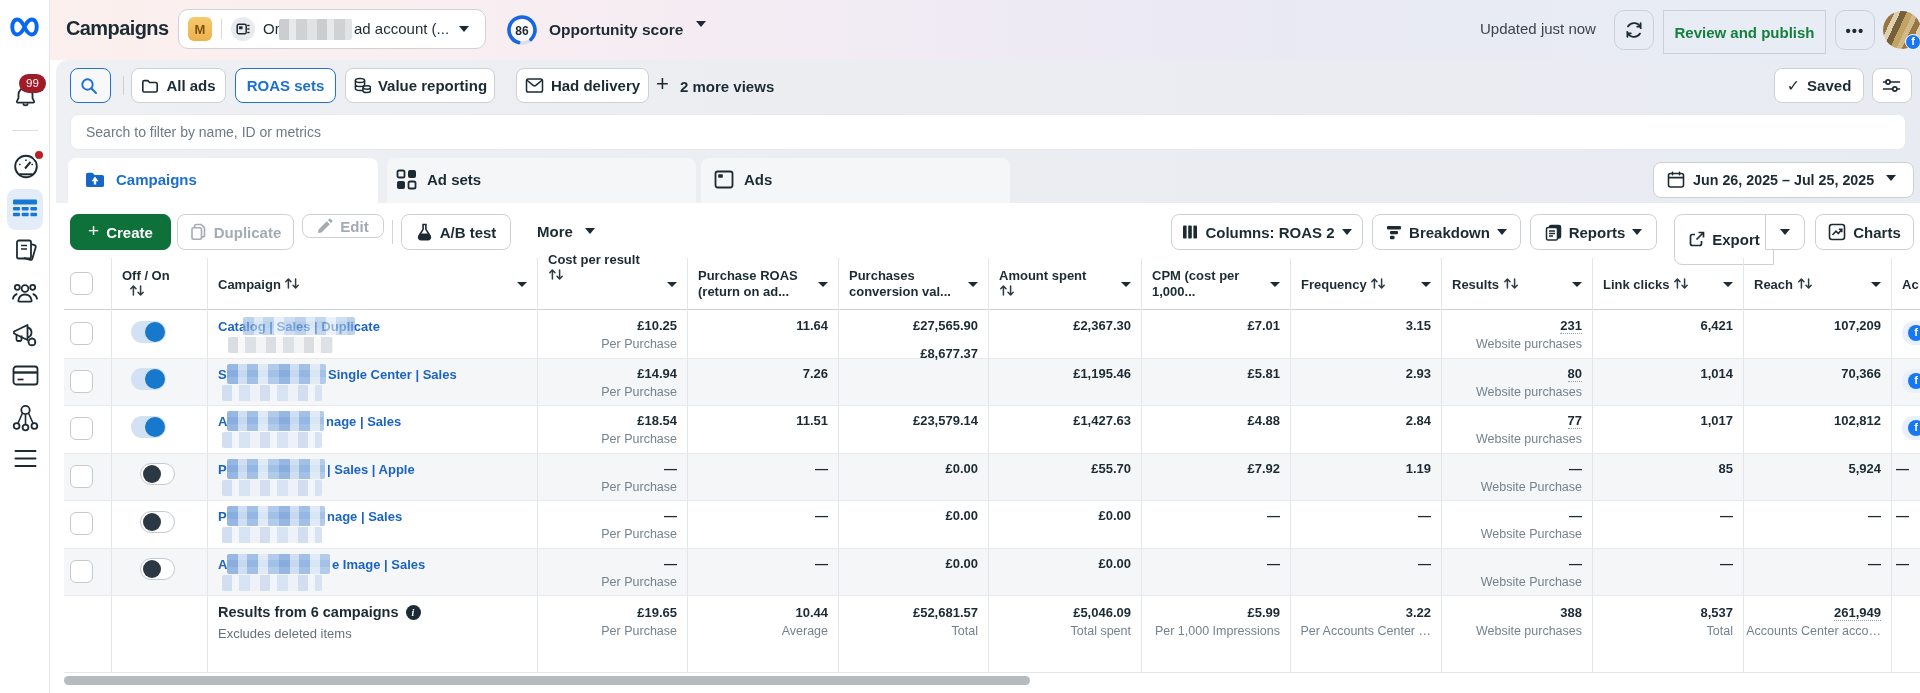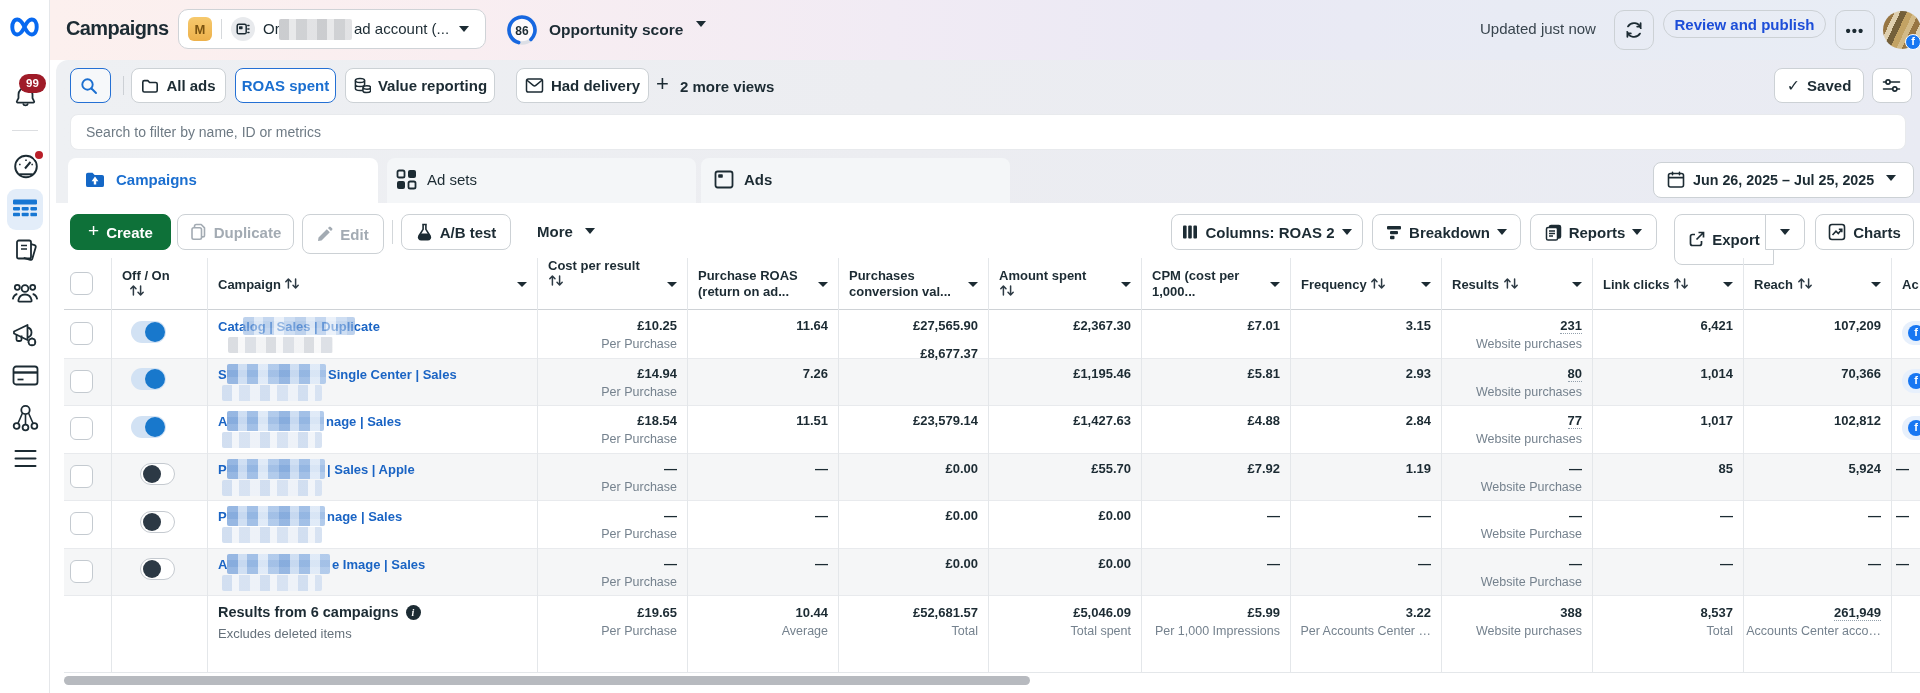--- a/index.html
+++ b/index.html
@@ -48,35 +48,35 @@
     <text x="16" y="20.5" text-anchor="middle" font-size="12" font-weight="bold" fill="#1c2b33" font-family="Liberation Sans">86</text>
   </svg>
 <div class="a" style="left:549px;top:21px;font-size:15.5px;font-weight:600;display:flex;align-items:flex-start;gap:13px">Opportunity score<span class="caret"></span></div>
 <div class="a" style="left:1480px;top:20px;font-size:15px;color:#39454e">Updated just now</div>
 <div class="btn" style="left:1614px;top:10px;width:40px;height:40px;background:transparent;border-radius:10px"></div>
 <svg class="a" style="left:1624px;top:20px" width="20" height="20" viewBox="0 0 20 20" fill="none" stroke="#1c2b33" stroke-width="1.7" stroke-linecap="round" stroke-linejoin="round">
     <path d="M16.8 8.2A7.1 7.1 0 0 0 4 6.4M3.2 11.8A7.1 7.1 0 0 0 16 13.6" stroke-width="1.8"></path>
     <path d="M16.6 3.2v3.4h-3.4" stroke-width="1.8"></path>
     <path d="M3.4 16.8v-3.4h3.4" stroke-width="1.8"></path>
   </svg>
-<div class="btn" style="left:1663px;top:10px;width:163px;height:28px;background:transparent;border-radius:16px;color:#1d4ed8;font-weight:600">Review and publish</div>
+<div class="btn" style="left:1663px;top:10px;width:163px;height:44px;background:transparent;border-radius:0;color:#15803d;font-weight:600">Review and publish</div>
 <div class="btn" style="left:1835px;top:10px;width:40px;height:40px;background:transparent;border-radius:10px;letter-spacing:1px;font-size:15px">•••</div>
 <div class="a" style="left:1883px;top:11px;width:38px;height:38px;border-radius:50%;overflow:hidden;background:repeating-linear-gradient(115deg,#d2ba88 0 5px,#977643 5px 11px,#decfae 11px 16px,#74603a 16px 22px,#c3a364 22px 28px);filter:blur(.4px)"></div>
 <div class="a" style="left:1905px;top:34px;width:16px;height:16px;border-radius:50%;background:#1877f2;border:1.5px solid #fff;color:#fff;font-size:11px;font-weight:700;text-align:center;line-height:13px">f</div>
 <div class="a" style="left:56px;top:60px;width:1864px;height:143px;background:linear-gradient(90deg,#eef0f3 0%,#ecedf1 45%,#e9ebf3 100%);border-radius:12px 0 0 0"></div>
 <div class="btn" style="left:70px;top:68px;width:41px;height:35px;border-color:#2470d4;background:#f6f8fa"></div>
 <svg class="a" style="left:80px;top:77px" width="18" height="18" viewBox="0 0 18 18" fill="none" stroke="#1b6fd0" stroke-width="1.9" stroke-linecap="round">
     <circle cx="7.5" cy="7.5" r="5.2"></circle>
     <path d="M11.5 11.5 16 16"></path>
   </svg>
 <div class="a" style="left:123px;top:76px;width:1px;height:19px;background:#ccd0d5"></div>
 <div class="btn" style="left:131px;top:68px;width:95px;height:35px"><svg width="18" height="18" viewBox="0 0 18 18" fill="none" stroke="#1c2b33" stroke-width="1.6" stroke-linejoin="round">
       <path d="M1.8 5.2q0-1.6 1.6-1.6h3.4l1.8 1.9h6q1.6 0 1.6 1.6v6.3q0 1.6-1.6 1.6H3.4q-1.6 0-1.6-1.6z"></path>
     </svg>All ads</div>
-<div class="btn" style="left:235px;top:68px;width:101px;height:35px;border-color:#2470d4;color:#1b6fd0">ROAS spent</div>
+<div class="btn" style="left:235px;top:68px;width:101px;height:35px;border-color:#2470d4;color:#1b6fd0">ROAS sets</div>
 <div class="btn" style="left:345px;top:68px;width:150px;height:35px"><svg width="18" height="18" viewBox="0 0 18 18" fill="none" stroke="#1c2b33" stroke-width="1.5">
       <ellipse cx="7" cy="3.6" rx="4.6" ry="2"></ellipse>
       <path d="M2.4 3.6v4c0 1.1 2.1 2 4.6 2s4.6-.9 4.6-2v-4M2.4 7.6v4c0 1.1 2.1 2 4.6 2 1 0 2-.15 2.8-.4"></path>
       <path d="M10 10.6c.5 1 2 1.7 3.9 1.7 2.1 0 3.7-.8 3.7-1.8s-1.6-1.8-3.7-1.8c-1.9 0-3.5.7-3.9 1.6zM9.9 10.6v3.2c0 1 1.7 1.8 3.8 1.8s3.9-.8 3.9-1.8v-3.2"></path>
     </svg>Value reporting</div>
 <div class="btn" style="left:516px;top:68px;width:133px;height:35px"><svg width="19" height="17" viewBox="0 0 19 17" fill="none" stroke="#1c2b33" stroke-width="1.5" stroke-linejoin="round">
       <rect x="1.5" y="2" width="16" height="13" rx="1.8"></rect>
       <path d="M2 3.2l6.2 5.2a2 2 0 0 0 2.6 0L17 3.2"></path>
     </svg>Had delivery</div>
 <div class="a" style="left:656px;top:73px;font-size:22px;font-weight:400;line-height:22px;color:#1c2b33">+</div>
@@ -96,41 +96,41 @@
     <path d="M11 7.6l3.4 4.6h-2.2v3.2h-2.4v-3.2H7.6z" fill="#fff"></path>
   </svg>
 <div class="a" style="left:116px;top:171px;font-size:15px;font-weight:700;color:#1b6fd0">Campaigns</div>
 <div class="a" style="left:387px;top:158px;width:309px;height:46px;background:#f4f6f8;border-radius:8px 8px 0 0"></div>
 <svg class="a" style="left:396px;top:169px" width="21" height="21" viewBox="0 0 21 21" fill="none" stroke="#1c2b33" stroke-width="1.7" stroke-linecap="round" stroke-linejoin="round">
     <rect x="1.5" y="1.5" width="7" height="7" rx="1.6" stroke-width="1.8"></rect>
     <rect x="12" y="1" width="8" height="8" rx="2" fill="#1c2b33" stroke="none"></rect>
     <rect x="1" y="12" width="8" height="8" rx="2" fill="#1c2b33" stroke="none"></rect>
     <rect x="12.5" y="12.5" width="7" height="7" rx="1.6" stroke-width="1.8"></rect>
   </svg>
-<div class="a" style="left:427px;top:171px;font-size:15px;font-weight:400">Ad sets</div>
+<div class="a" style="left:427px;top:171px;font-size:15px;font-weight:700">Ad sets</div>
 <div class="a" style="left:701px;top:158px;width:309px;height:46px;background:#f4f6f8;border-radius:8px 8px 0 0"></div>
 <svg class="a" style="left:714px;top:170px" width="20" height="19" viewBox="0 0 20 19" fill="none" stroke="#1c2b33" stroke-width="1.7" stroke-linecap="round" stroke-linejoin="round">
     <rect x="1.5" y="1.5" width="17" height="16" rx="2.2" stroke-width="1.8"></rect>
     <rect x="4.2" y="4.2" width="4.6" height="3.6" rx=".8" fill="#1c2b33" stroke="none"></rect>
   </svg>
 <div class="a" style="left:744px;top:171px;font-size:15px;font-weight:700">Ads</div>
 <div class="btn" style="left:1653px;top:162px;width:261px;height:36px"></div>
 <svg class="a" style="left:1667px;top:171px" width="18" height="18" viewBox="0 0 18 18" fill="none" stroke="#1c2b33" stroke-width="1.7" stroke-linecap="round" stroke-linejoin="round">
     <rect x="1.5" y="2.5" width="15" height="13.5" rx="2" stroke-width="1.6"></rect>
     <path d="M5.5 1.2v2.6M12.5 1.2v2.6M1.8 6.6h14.4" stroke-width="1.6"></path>
   </svg>
 <div class="a" style="left:1693px;top:172px;font-size:14.3px;font-weight:700;white-space:nowrap">Jun 26, 2025 – Jul 25, 2025</div>
 <div class="caret a" style="left:1886px;top:175px"></div>
 <div class="a" style="left:50px;top:203px;width:1870px;height:55px;background:#fff"></div>
 <div class="btn" style="left:70px;top:214px;width:101px;height:36px;background:#0e7139;border-color:#0e7139;color:#fff"><span style="font-size:19px;font-weight:400;margin-top:-2px">+</span>Create</div>
 <div class="btn" style="left:177px;top:214px;width:117px;height:36px;color:#a3abb3"><svg width="17" height="18" viewBox="0 0 17 18" fill="none" stroke="#a3abb3" stroke-width="1.6" stroke-linejoin="round">
       <path d="M4.5 4.5V3.2q0-1.7 1.7-1.7h5l3.3 3.4v7.3q0 1.7-1.7 1.7h-1.3"></path>
       <rect x="2" y="4.8" width="9.5" height="11.5" rx="1.7" fill="#fff"></rect>
     </svg>Duplicate</div>
-<div class="btn" style="left:302px;top:214px;width:82px;height:40px;color:#a3abb3"><svg width="16" height="16" viewBox="0 0 16 16" fill="#a3abb3">
+<div class="btn" style="left:302px;top:214px;width:82px;height:24px;color:#a3abb3"><svg width="16" height="16" viewBox="0 0 16 16" fill="#a3abb3">
       <path d="M1.5 11.5 9.8 3.2l3 3-8.3 8.3L1 15zM10.9 2.1l1.2-1.2q.8-.8 1.6 0l1.4 1.4q.8.8 0 1.6l-1.2 1.2z"></path>
     </svg>Edit</div>
 <div class="a" style="left:392px;top:220px;width:1px;height:24px;background:#d3d7da"></div>
 <div class="btn" style="left:401px;top:214px;width:110px;height:36px"><svg width="17" height="18" viewBox="0 0 17 18" fill="none" stroke="#1c2b33" stroke-width="1.6">
       <path d="M6.2 1.5h4.6M7.1 1.7v4.6L2.9 13a2.6 2.6 0 0 0 2.3 3.8h6.6A2.6 2.6 0 0 0 14.1 13L9.9 6.3V1.7"></path>
       <path d="M4.6 10.5h7.8l1.7 2.8a2.6 2.6 0 0 1-2.3 3.5H5.2a2.6 2.6 0 0 1-2.3-3.5z" fill="#1c2b33" stroke="none"></path>
     </svg>A/B test</div>
 <div class="a" style="left:537px;top:223px;font-size:15px;font-weight:700">More</div>
 <div class="caret a" style="left:585px;top:228px"></div>
 <div class="btn" style="left:1171px;top:214px;width:192px;height:36px"><svg width="16" height="16" viewBox="0 0 16 16" fill="#1c2b33">
@@ -187,21 +187,21 @@
 <div class="cbx" style="left:70px;top:272px"></div>
 <div class="hdr" style="left:122px;top:268px">Off / On<br><span style="margin-left:7px"><svg width="17" height="13" viewBox="0 0 17 13" style="vertical-align:-1px;display:inline-block" fill="none" stroke="#2e3b45" stroke-width="1.5" stroke-linecap="round" stroke-linejoin="round">
         <path d="M4.4 11V2.2M1.8 4.8 4.4 2 7 4.8"></path>
         <path d="M11.6 2v8.8M9 8.2l2.6 2.8 2.6-2.8"></path>
       </svg></span></div>
 <div class="hdr" style="left:218px;top:277px">Campaign <svg width="17" height="13" viewBox="0 0 17 13" style="vertical-align:-1px;display:inline-block" fill="none" stroke="#2e3b45" stroke-width="1.5" stroke-linecap="round" stroke-linejoin="round">
       <path d="M4.4 11V2.2M1.8 4.8 4.4 2 7 4.8"></path>
       <path d="M11.6 2v8.8M9 8.2l2.6 2.8 2.6-2.8"></path>
     </svg></div>
 <div class="caret a" style="left:517px;top:282px;border-top-width:5.5px;border-left-width:5px;border-right-width:5px"></div>
-<div class="hdr" style="left:548px;top:258px">Cost per result<br><svg width="17" height="13" viewBox="0 0 17 13" style="vertical-align:-1px;display:inline-block" fill="none" stroke="#2e3b45" stroke-width="1.5" stroke-linecap="round" stroke-linejoin="round">
+<div class="hdr" style="left:548px;top:252px">Cost per result<br><svg width="17" height="13" viewBox="0 0 17 13" style="vertical-align:-1px;display:inline-block" fill="none" stroke="#2e3b45" stroke-width="1.5" stroke-linecap="round" stroke-linejoin="round">
       <path d="M4.4 11V2.2M1.8 4.8 4.4 2 7 4.8"></path>
       <path d="M11.6 2v8.8M9 8.2l2.6 2.8 2.6-2.8"></path>
     </svg></div>
 <div class="caret a" style="left:667px;top:282px;border-top-width:5.5px;border-left-width:5px;border-right-width:5px"></div>
 <div class="hdr" style="left:698px;top:268px">Purchase ROAS<br>(return on ad...</div>
 <div class="caret a" style="left:818px;top:282px;border-top-width:5.5px;border-left-width:5px;border-right-width:5px"></div>
 <div class="hdr" style="left:849px;top:268px">Purchases<br>conversion val...</div>
 <div class="caret a" style="left:968px;top:282px;border-top-width:5.5px;border-left-width:5px;border-right-width:5px"></div>
 <div class="hdr" style="left:999px;top:268px">Amount spent<br><svg width="17" height="13" viewBox="0 0 17 13" style="vertical-align:-1px;display:inline-block" fill="none" stroke="#2e3b45" stroke-width="1.5" stroke-linecap="round" stroke-linejoin="round">
       <path d="M4.4 11V2.2M1.8 4.8 4.4 2 7 4.8"></path>
@@ -370,21 +370,21 @@
 <div class="a" style="left:64px;top:676px;width:966px;height:9px;border-radius:5px;background:#b7babf"></div>
 
 <div class="a" style="left:0;top:0;width:50px;height:693px;background:#fff;border-right:1px solid #e5e7ea"></div>
 <svg class="a" style="left:10px;top:17px" width="29" height="20" viewBox="0 0 28 19" fill="none" stroke="#0869f0" stroke-width="3.8" stroke-linecap="round">
     <path d="M14 9.5C11.6 4.4 9.6 2.3 7.1 2.3 3.8 2.3 2.2 5.8 2.2 9.5c0 3.5 1.5 7.2 4.9 7.2 2.5 0 4.5-2.1 6.9-7.2C16.4 4.4 18.4 2.3 20.9 2.3c3.3 0 4.9 3.5 4.9 7.2 0 3.5-1.5 7.2-4.9 7.2-2.5 0-4.5-2.1-6.9-7.2z"></path>
   </svg>
 <svg class="a" style="left:13px;top:84px" width="25" height="25" viewBox="0 0 25 25" fill="none" stroke="#1c2b33" stroke-width="1.8" stroke-linejoin="round">
     <path d="M12.5 3.5a7 7 0 0 0-7 7v3.6l-1.6 3a1 1 0 0 0 .9 1.5h15.4a1 1 0 0 0 .9-1.5l-1.6-3v-3.6a7 7 0 0 0-7-7z"></path>
     <path d="M10 19.5a2.6 2.6 0 0 0 5 0" stroke-width="1.7"></path>
   </svg>
-<div class="a" style="left:19px;top:74px;width:27px;height:19px;border-radius:10px;background:#9f1b28;color:#fff;font-size:11.5px;font-weight:700;text-align:center;line-height:19px">99</div>
+<div class="a" style="left:19px;top:74px;width:27px;height:19px;border-radius:10px;background:#9f1b28;color:#fff;font-size:11.5px;font-weight:400;text-align:center;line-height:19px">99</div>
 <div class="a" style="left:12px;top:130px;width:26px;height:1px;background:#dcdee1"></div>
 <svg class="a" style="left:12px;top:153px" width="28" height="28" viewBox="0 0 28 28" fill="none" stroke="#1c2b33" stroke-width="1.9" stroke-linejoin="round">
     <circle cx="14" cy="13.5" r="10.8"></circle>
     <path d="M7.2 21.3h13.6" stroke-width="2"></path>
     <path d="M13 15.5 18.5 9" stroke-width="2"></path>
     <path d="M7.2 11.2l1.3.6M14 6.5v1.5M20.8 11.2l-1.3.6" stroke-width="1.6"></path>
   </svg>
 <div class="a" style="left:33px;top:149px;width:12px;height:12px;border-radius:50%;background:#b91f29;border:2px solid #fff"></div>
 <div class="a" style="left:7px;top:189px;width:36px;height:41px;border-radius:9px;background:#e3edf9"></div>
 <svg class="a" style="left:12px;top:198px" width="26" height="23" viewBox="0 0 26 23" fill="#1877d3">

